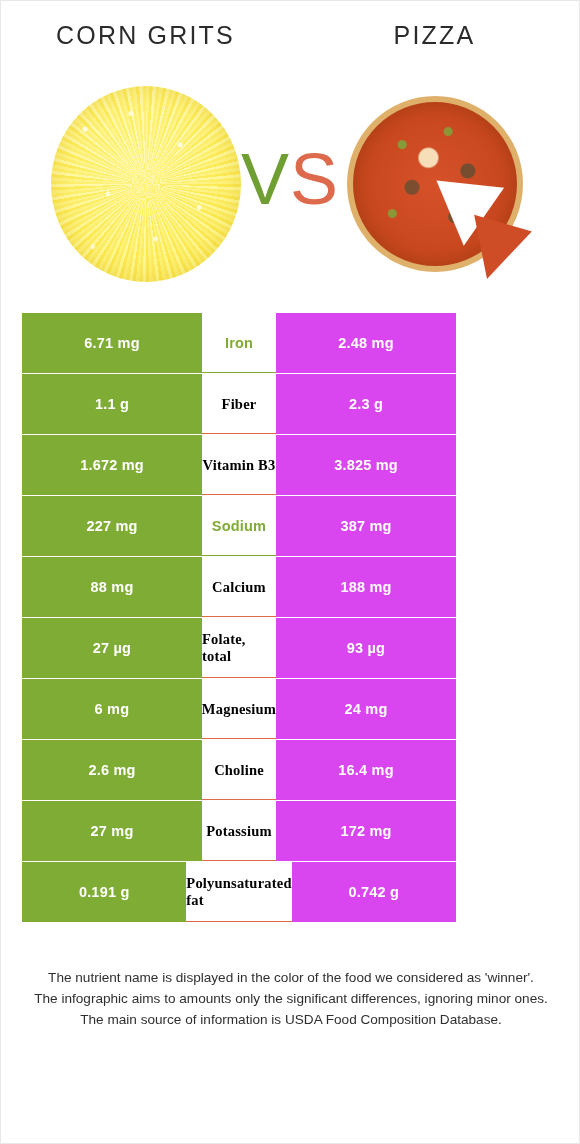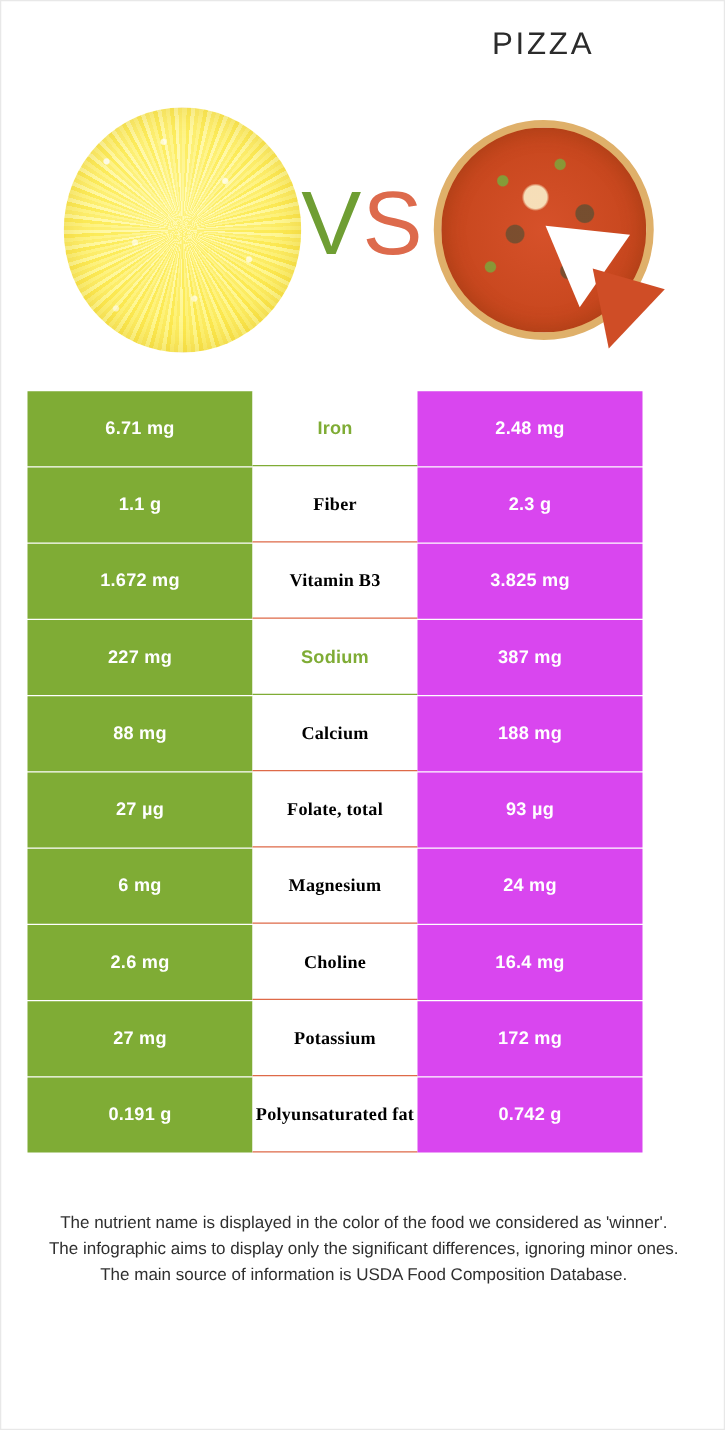--- a/index.html
+++ b/index.html
@@ -130,21 +130,21 @@
     pointer-events: none;
   }
   .vs .v { color: #6f9e33; }
   .vs .s { color: #dd6a4c; }
 
   
   .table {
     position: absolute;
     top: 312px;
     left: 21px;
-    width: 492px;
+    width: 434px;
   }
 
   .row {
     display: flex;
     height: 60px;
     margin-bottom: 1px;
   }
 
   .cell-left, .cell-right {
     width: 180px;
@@ -191,20 +191,21 @@
   .footer div { white-space: normal; }
 </style>
 </head>
 <body>
 
 <div class="page">
 
   <div class="header">
 
     <div class="head-col">
+      <div class="food-title">CORN GRITS</div>
       <div class="food-art-wrap">
         <div class="grits"></div>
       </div>
     </div>
 
     <div class="head-col">
       <div class="food-title">PIZZA</div>
       <div class="food-art-wrap">
         <div class="pizza">
           <div class="pizza-base"></div>
@@ -267,17 +268,17 @@
       </div>
       <div class="row">
         <div class="cell-left">0.191 g</div>
         <div class="cell-mid mid-red">Polyunsaturated fat</div>
         <div class="cell-right">0.742 g</div>
       </div>
     </div>
 
   <div class="footer">
     <div>The nutrient name is displayed in the color of the food we considered as 'winner'.</div>
-    <div>The infographic aims to display only the significant differences, ignoring minor ones.</div>
+    <div>The infographic aims to amounts only the significant differences, ignoring minor ones.</div>
     <div>The main source of information is USDA Food Composition Database.</div>
   </div>
 
 </div>
 
 </body></html>

